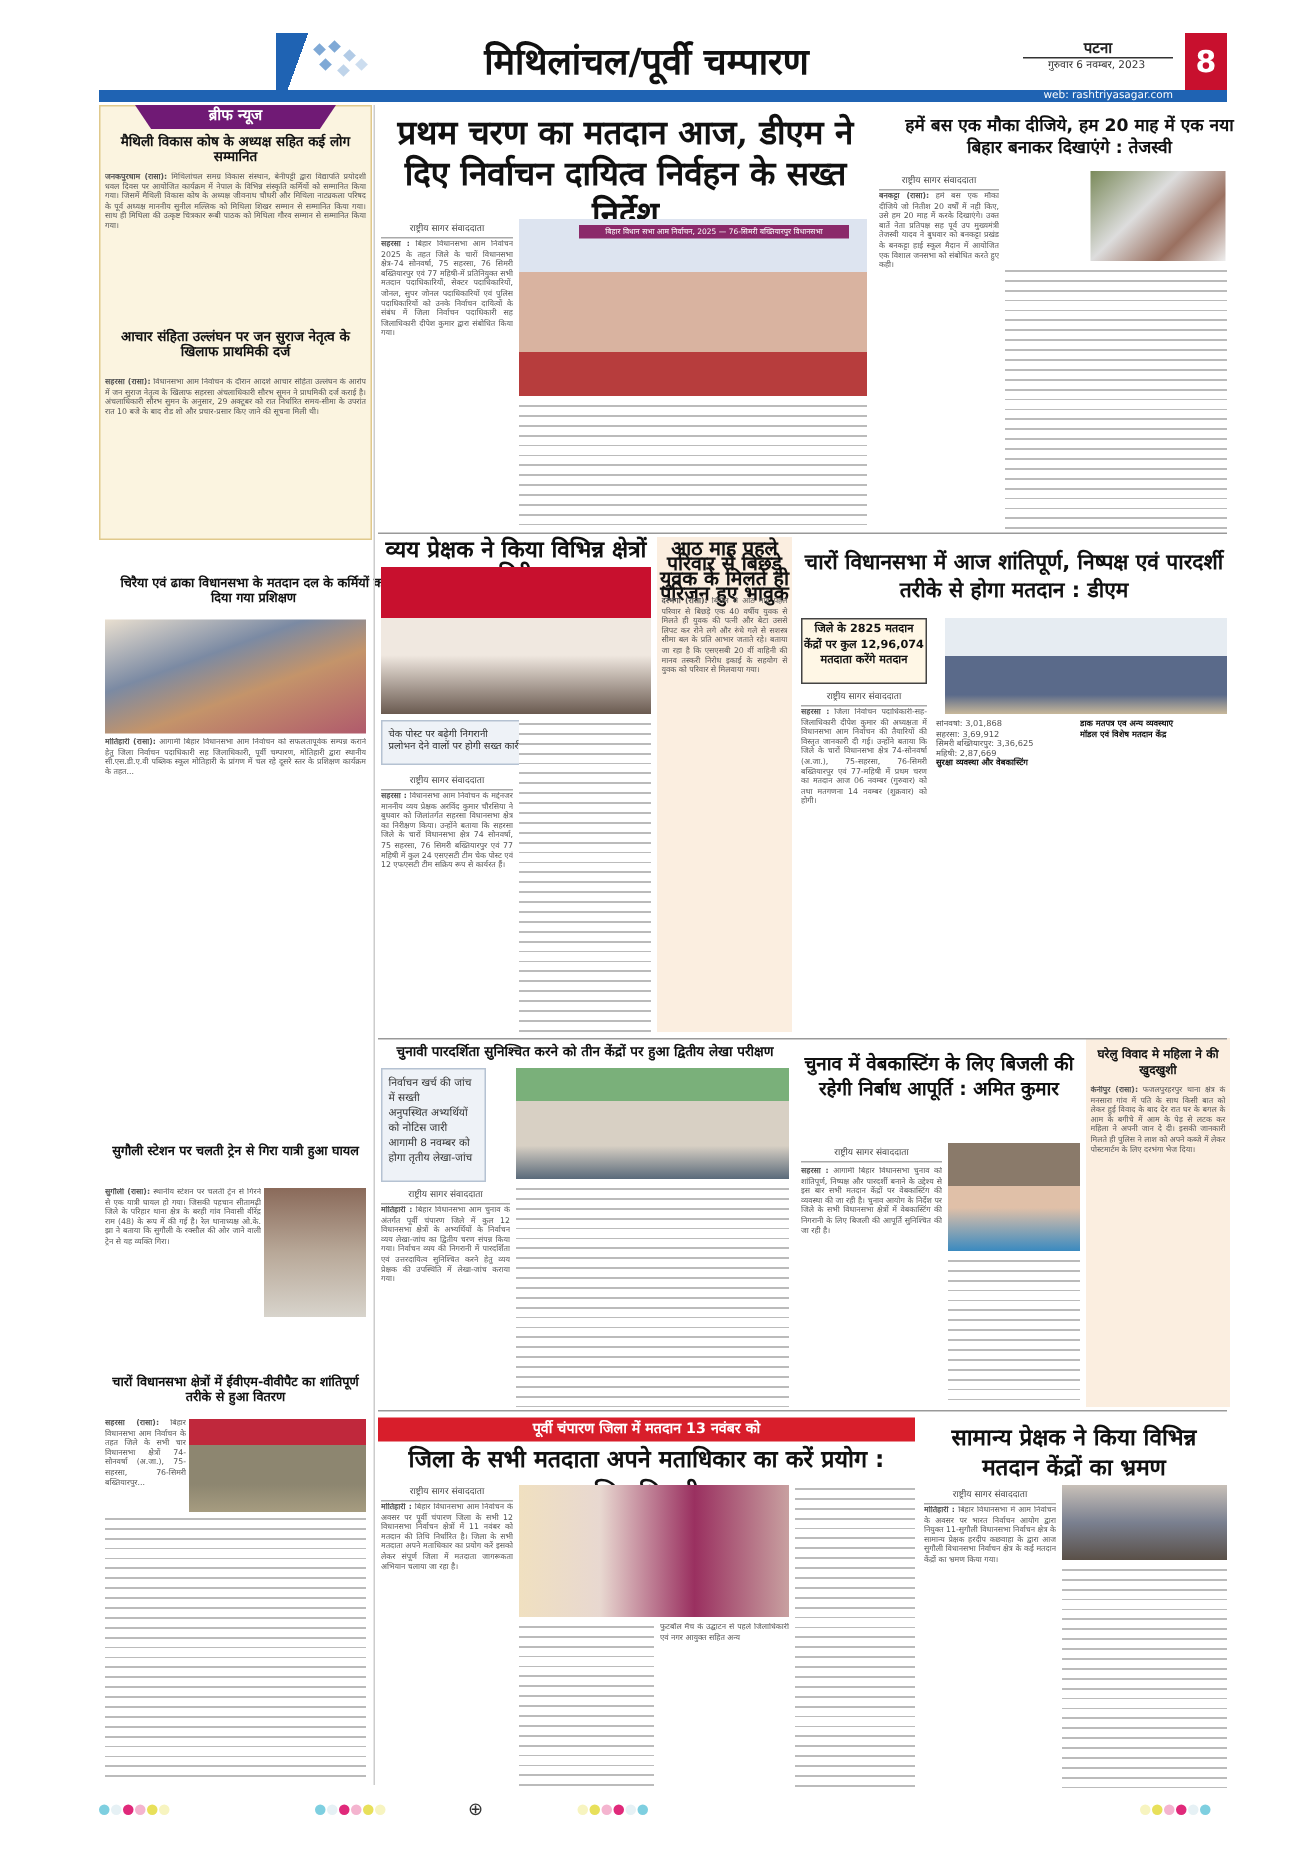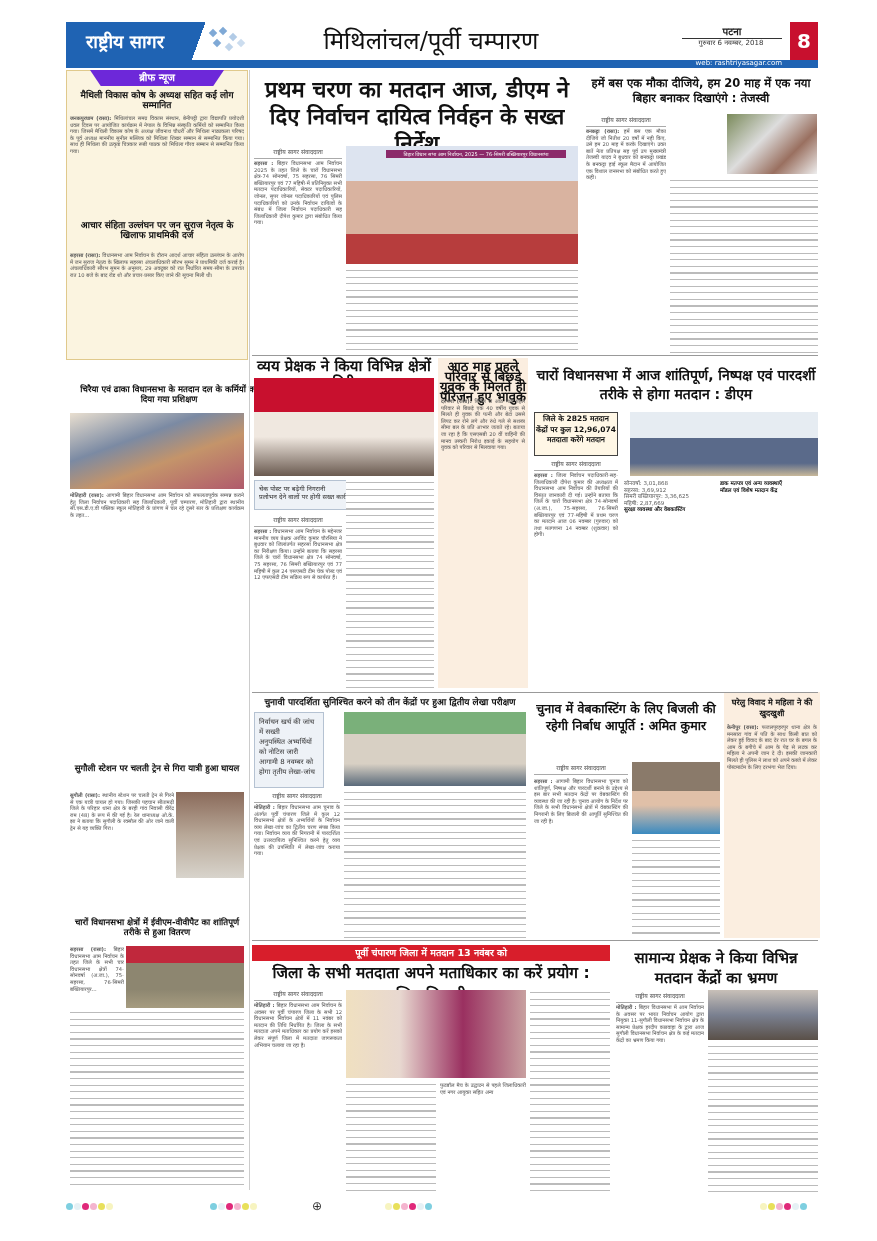--- a/index.html
+++ b/index.html
@@ -3,59 +3,58 @@
 <meta charset="utf-8">
 <style>
 *{box-sizing:border-box;margin:0;padding:0}
 body{width:877px;height:1241px;background:#fff;font-family:"DejaVu Sans",sans-serif;position:relative;overflow:hidden;color:#222}
 .abs{position:absolute}
 .masthead{left:66px;top:22px;width:752px;height:44px}
 .mh-left{left:0;top:0;width:118px;height:38px;background:#1f63b3;color:#fff;font-weight:bold;font-size:18px;display:flex;align-items:center;justify-content:center;font-family:"DejaVu Serif",serif}
 .mh-slant{left:118px;top:0;width:40px;height:38px;background:linear-gradient(110deg,#1f63b3 0 40%,#fff 40%)}
 .mh-dots{left:140px;top:6px;width:40px;height:26px}
 .mh-dots span{position:absolute;width:6px;height:6px;background:#7fa9d6;transform:rotate(45deg)}
-.mh-title{left:200px;top:2px;width:330px;height:34px;font-size:24px;font-weight:normal;font-family:"DejaVu Serif",serif;color:#111;text-align:center;line-height:34px}
+.mh-title{left:200px;top:2px;width:330px;height:34px;font-size:24px;font-weight:bold;font-family:"DejaVu Serif",serif;color:#111;text-align:center;line-height:34px}
 .mh-city{left:616px;top:2px;width:100px;font-size:10px;font-weight:bold;text-align:center;border-bottom:1px solid #333}
 .mh-date{left:610px;top:16px;width:110px;font-size:7px;text-align:center;color:#333}
 .mh-page{left:724px;top:0;width:28px;height:38px;background:#c8102e;color:#fff;font-size:20px;font-weight:bold;text-align:center;line-height:38px}
 .mh-bar{left:0;top:38px;width:752px;height:8px;background:#1f63b3}
 .mh-web{right:36px;top:37px;font-size:7px;color:#fff}
 .col{position:absolute;font-size:5.2px;line-height:6.6px;color:#555;text-align:justify;overflow:hidden}
 .txt{background:repeating-linear-gradient(#fff 0 2px,#bbb 2px 3.2px,#fff 3.2px 6.6px)}
 .hl{position:absolute;font-weight:bold;color:#111;font-family:"DejaVu Sans",sans-serif;text-align:center;line-height:1.15}
 .byline{position:absolute;font-size:6px;color:#444;text-align:center;border-bottom:1px solid #aaa;padding-bottom:2px}
 .photo{position:absolute;background:linear-gradient(135deg,#8b7d6b,#c9b79c 40%,#6a5a4a 70%,#a89a88)}
 .brief-box{left:66px;top:70px;width:182px;height:290px;background:#fbf4e0;border:1px solid #e0c98c}
-.brief-head{left:90px;top:70px;width:134px;height:16px;background:#6d28d9;color:#fff;font-weight:bold;font-size:10px;text-align:center;line-height:16px;clip-path:polygon(0 0,100% 0,92% 100%,8% 100%)}
+.brief-head{left:90px;top:70px;width:134px;height:16px;background:#701a75;color:#fff;font-weight:bold;font-size:10px;text-align:center;line-height:16px;clip-path:polygon(0 0,100% 0,92% 100%,8% 100%)}
 .boxed{position:absolute;border:1.5px solid #444;background:#fff7e6;font-weight:bold;text-align:center;color:#111}
 .redbar{left:252px;top:945px;width:358px;height:16px;background:#d81e2b;color:#fff;font-size:9.5px;font-weight:bold;text-align:center;line-height:16px}
 .bullets{position:absolute;background:#eef2f7;border:1px solid #b5c2d2;padding:4px;font-size:7.5px;color:#333;line-height:11px}
 .footer-dots{position:absolute;top:1203px;display:flex;gap:1px}
 .footer-dots i{width:7px;height:7px;border-radius:50%;display:block}
 .vrule{position:absolute;width:1px;background:#ccc}
 .hrule{position:absolute;height:1px;background:#999}
 .shade{position:absolute;background:#fbeee0}
 </style>
 </head>
 <body>
 
 <div class="abs masthead">
-  <div class="abs mh-left">राष्ट्रीय सागर</div>
   <div class="abs mh-slant"></div>
   <div class="abs mh-dots">
     <span style="left:4px;top:2px"></span>
       <span style="left:14px;top:0"></span>
       <span style="left:24px;top:6px;opacity:.6"></span>
     <span style="left:8px;top:12px"></span>
       <span style="left:20px;top:16px;opacity:.5"></span>
       <span style="left:32px;top:12px;opacity:.4"></span>
   </div>
   <div class="abs mh-title">मिथिलांचल/पूर्वी चम्पारण</div>
   <div class="abs mh-city">पटना</div>
-  <div class="abs mh-date">गुरुवार 6 नवम्बर, 2018</div>
+  <div class="abs mh-date">गुरुवार 6 नवम्बर, 2023</div>
   <div class="abs mh-page">8</div>
   <div class="abs mh-bar"></div>
   <div class="abs mh-web">web: rashtriyasagar.com</div>
 </div>
 
 <div class="abs brief-box"></div>
 <div class="abs brief-head">ब्रीफ न्यूज</div>
 <div class="hl" style="left:70px;top:90px;width:174px;font-size:9px">मैथिली विकास कोष के अध्यक्ष सहित कई लोग सम्मानित</div>
 <div class="col" style="left:70px;top:115px;width:174px;height:78px"><b>जनकपुरधाम (रासा):</b> <span>मिथिलांचल समग्र विकास संस्थान, बेनीपट्टी द्वारा विद्यापति प्रयोदशी धवल दिवस पर आयोजित कार्यक्रम में नेपाल के विभिन्न संस्कृति कर्मियों को सम्मानित किया गया। जिसमें मैथिली विकास कोष के अध्यक्ष जीवनाथ चौधरी और मिथिला नाट्यकला परिषद के पूर्व अध्यक्ष माननीय सुनील मल्लिक को मिथिला शिखर सम्मान से सम्मानित किया गया। साथ ही मिथिला की उत्कृष्ट चित्रकार रूबी पाठक को मिथिला गौरव सम्मान से सम्मानित किया गया।</span></div>
 <div class="hl" style="left:70px;top:220px;width:174px;font-size:9px">आचार संहिता उल्लंघन पर जन सुराज नेतृत्व के खिलाफ प्राथमिकी दर्ज</div>
@@ -75,21 +74,21 @@
 <div class="col txt" style="left:70px;top:1010px;width:174px;height:180px"></div>
 
 <div class="hl" style="left:252px;top:76px;width:330px;font-size:22px;line-height:27px;font-family:'DejaVu Serif',serif">प्रथम चरण का मतदान आज, डीएम ने दिए निर्वाचन दायित्व निर्वहन के सख्त निर्देश</div>
 <div class="byline" style="left:254px;top:148px;width:88px">राष्ट्रीय सागर संवाददाता</div>
 <div class="col" style="left:254px;top:160px;width:88px;height:190px"><b>सहरसा :</b> <span>बिहार विधानसभा आम निर्वाचन 2025 के तहत जिले के चारों विधानसभा क्षेत्र-74 सोनवर्षा, 75 सहरसा, 76 सिमरी बख्तियारपुर एवं 77 महिषी-में प्रतिनियुक्त सभी मतदान पदाधिकारियों, सेक्टर पदाधिकारियों, जोनल, सुपर जोनल पदाधिकारियों एवं पुलिस पदाधिकारियों को उनके निर्वाचन दायित्वों के संबंध में जिला निर्वाचन पदाधिकारी सह जिलाधिकारी दीपेश कुमार द्वारा संबोधित किया गया।</span></div>
 <div class="photo" style="left:346px;top:146px;width:232px;height:118px;background:linear-gradient(180deg,#dde4f0 0 30%,#d9b3a0 30% 75%,#b73d3d 75%)">
   <div style="position:absolute;left:40px;top:4px;width:180px;font-size:5px;color:#fff;background:#8b2a6a;text-align:center;padding:1px">बिहार विधान सभा आम निर्वाचन, 2025 — 76-सिमरी बख्तियारपुर विधानसभा</div>
 </div>
 <div class="col txt" style="left:346px;top:268px;width:232px;height:82px"></div>
 
-<div class="hl" style="left:584px;top:76px;width:234px;font-size:11.5px;line-height:15px">हमें बस एक मौका दीजिये, हम 20 माह में एक नया बिहार बनाकर दिखाएंगे : तेजस्वी</div>
+<div class="hl" style="left:596px;top:76px;width:234px;font-size:11.5px;line-height:15px">हमें बस एक मौका दीजिये, हम 20 माह में एक नया बिहार बनाकर दिखाएंगे : तेजस्वी</div>
 <div class="byline" style="left:586px;top:116px;width:80px">राष्ट्रीय सागर संवाददाता</div>
 <div class="col" style="left:586px;top:128px;width:80px;height:226px"><b>बनकट्टा (रासा):</b> <span>हमें बस एक मौका दीजिये जो नितीश 20 वर्षों में नही किए, उसे हम 20 माह में करके दिखाएंगे। उक्त बातें नेता प्रतिपक्ष सह पूर्व उप मुख्यमंत्री तेजस्वी यादव ने बुधवार को बनकट्टा प्रखंड के बनकट्टा हाई स्कूल मैदान में आयोजित एक विशाल जनसभा को संबोधित करते हुए कही।</span></div>
 <div class="photo" style="left:727px;top:114px;width:90px;height:60px;background:linear-gradient(135deg,#7a8a5a,#ddd 40%,#9a7060 70%,#eee)"></div>
 <div class="col txt" style="left:670px;top:178px;width:148px;height:176px"></div>
 
 <div class="hl" style="left:252px;top:358px;width:184px;font-size:15px">व्यय प्रेक्षक ने किया विभिन्न क्षेत्रों का निरीक्षण</div>
 <div class="photo" style="left:254px;top:378px;width:180px;height:98px;background:linear-gradient(180deg,#c8102e 0 35%,#f0e8e0 35% 60%,#6a5a50)"></div>
 <div class="bullets" style="left:254px;top:480px;width:108px;height:30px;font-size:6.5px;line-height:8px">
   <div>चेक पोस्ट पर बढ़ेगी निगरानी</div>
   <div>प्रलोभन देने वालों पर होगी सख्त कार्रवाई</div>

